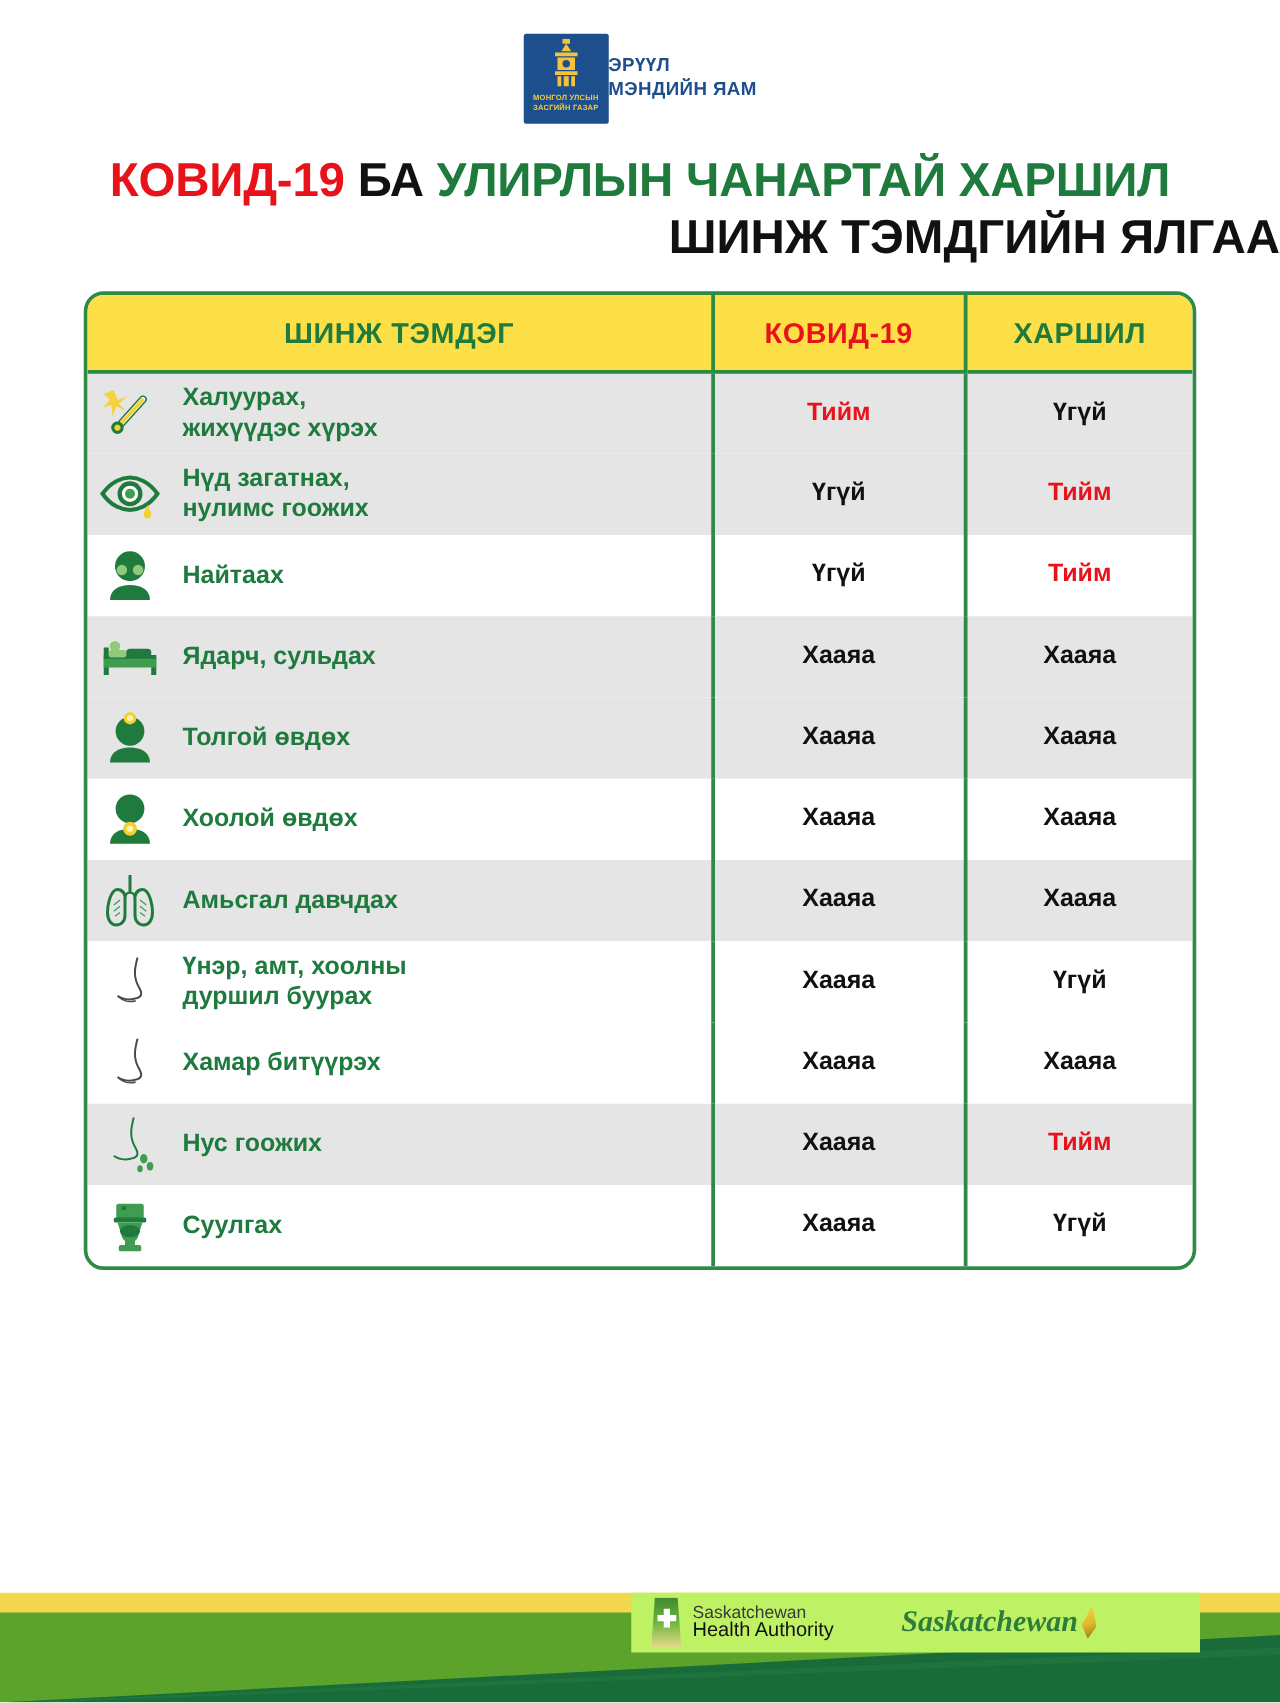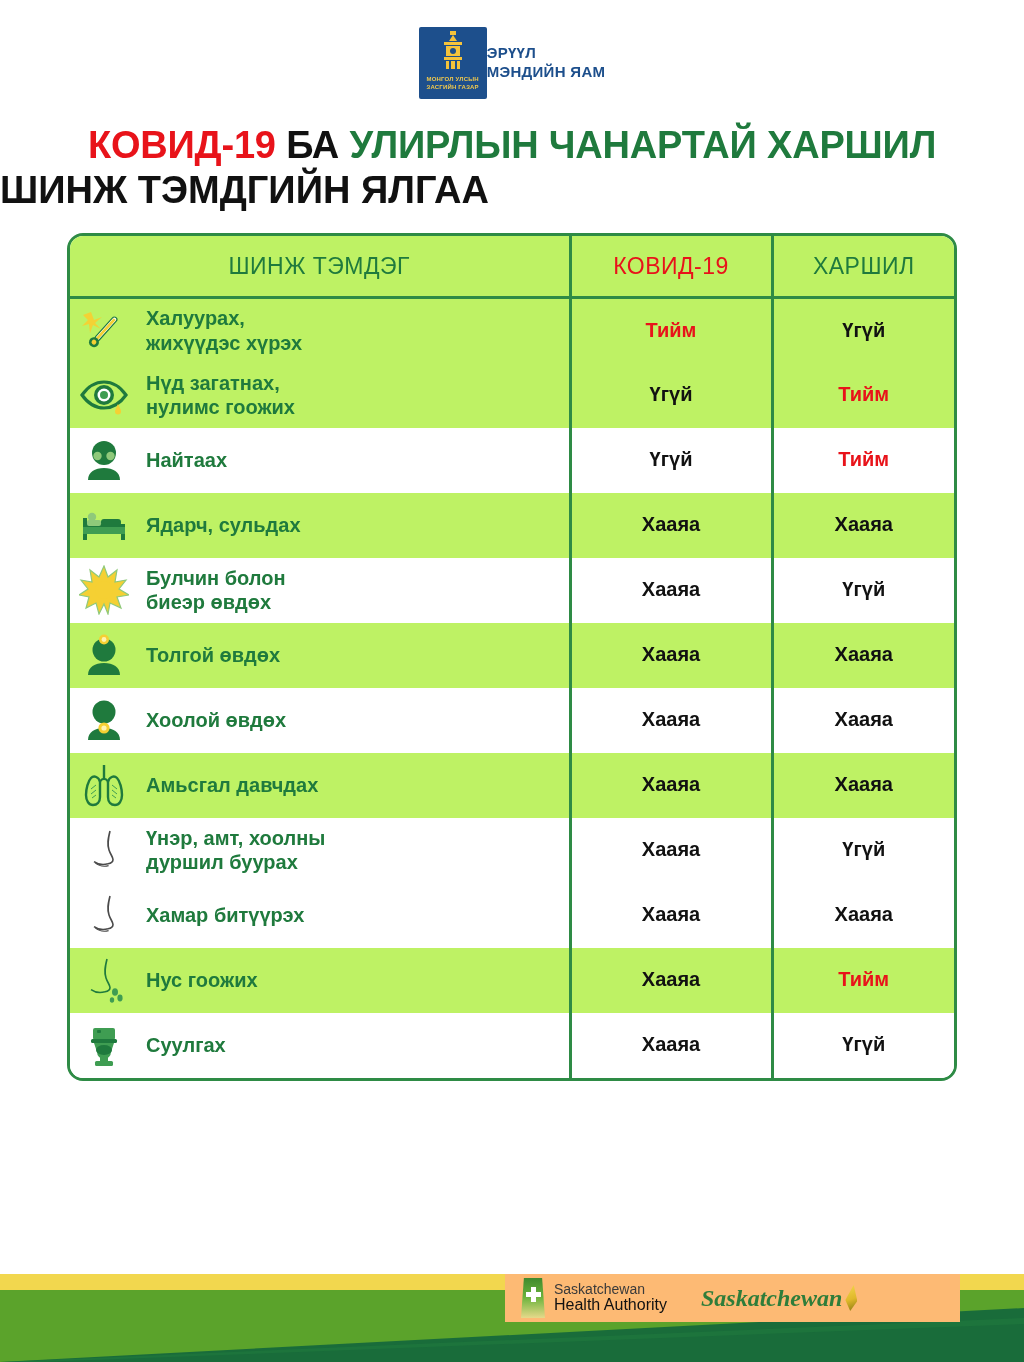--- a/index.html
+++ b/index.html
@@ -49,21 +49,21 @@
     font-weight:bold;
     line-height:1.12;
     letter-spacing:-.2px;
     margin:6px 0 0 0;
     font-family:"Liberation Sans","DejaVu Sans",sans-serif;
   }
   .t-red{color:#e8131a;}
   .t-black{color:#111111;}
   .t-green{color:#1f7a3d;}
   .title-line2{
-    text-align:left;font-size:38px;font-weight:bold;color:#111111;
+    text-align:right;font-size:38px;font-weight:bold;color:#111111;
     line-height:1.12;margin-top:2px;
   }
 
   
   .table-wrap{
     margin:22px auto 0 auto;
     width:884px;
     border:3px solid #2e8b45;
     border-radius:16px;
     overflow:hidden;
@@ -73,33 +73,33 @@
     width:100%;
     border-collapse:collapse;
     table-layout:fixed;
   }
   table.grid col.c-icon{width:62px;}
   table.grid col.c-sym{width:438px;}
   table.grid col.c-cov{width:202px;}
   table.grid col.c-all{width:182px;}
 
   thead th{
-    background:#bef264;
+    background:#fde047;
     padding:17px 4px 16px 4px;
     font-size:23px;
-    font-weight:normal;
+    font-weight:bold;
     text-align:center;
     border-bottom:3px solid #2e8b45;
   }
   th.h-sym{color:#1f7a3d;letter-spacing:.5px;}
   th.h-cov{color:#e8131a;border-left:3px solid #2e8b45;letter-spacing:.5px;}
   th.h-all{color:#1f7a3d;border-left:3px solid #2e8b45;letter-spacing:.5px;}
 
   tbody tr{height:65px;}
-  tbody tr.alt{background:#bef264;}
+  tbody tr.alt{background:#e5e5e5;}
   tbody tr.plain{background:#ffffff;}
 
   td{vertical-align:middle;}
   td.icon-cell{
     padding:2px 0 2px 6px;
     text-align:center;
   }
   td.sym-cell{
     color:#1f7a3d;
     font-size:20px;
@@ -135,25 +135,25 @@
     width:1024px;height:88px;
     overflow:hidden;
   }
   .footer-yellow{position:absolute;left:0;top:0;width:100%;height:18px;background:#f2d74e;}
   .footer-green{position:absolute;left:0;top:16px;width:100%;height:72px;background:#5ba32b;}
   .footer-dark{position:absolute;left:0;bottom:0;width:100%;height:54px;}
   .logo-white-box{
     position:absolute;
     left:505px;top:0px;
     width:455px;height:48px;
-    background:#fdba74;
+    background:#bef264;
     display:flex;align-items:center;
     padding-left:16px;
     box-sizing:border-box;
-    gap:34px;
+    gap:54px;
   }
   .sha-logo{display:flex;align-items:center;gap:9px;}
   .sha-shield{
     width:24px;height:40px;
     background:linear-gradient(#3f8a2e 0%,#6bb33c 48%,#e6d98a 100%);
     clip-path:polygon(12% 0,88% 0,100% 100%,0 100%);
     position:relative;
   }
   .sha-shield .cross-v{position:absolute;left:9.5px;top:9px;width:5px;height:15px;background:#fff;}
   .sha-shield .cross-h{position:absolute;left:4.5px;top:14px;width:15px;height:5px;background:#fff;}
@@ -270,29 +270,20 @@
               <rect x="42" y="26" width="4" height="14" fill="#1f7a3d"></rect>
               <rect x="4" y="26" width="42" height="8" fill="#3f9d52"></rect>
               <rect x="4" y="24" width="42" height="3" fill="#1f7a3d"></rect>
               <rect x="8" y="20" width="14" height="6" rx="2" fill="#8fc97a"></rect>
               <circle cx="13" cy="17" r="4.2" fill="#8fc97a"></circle>
               <rect x="22" y="19" width="20" height="7" rx="3" fill="#1f7a3d"></rect>
             </svg></td>
           <td class="sym-cell"><span>Ядарч, сульдах</span></td>
           <td class="val-cell"><span>Хааяа</span></td>
           <td class="val-cell"><span>Хааяа</span></td>
-        </tr>
-        <tr class="plain">
-          <td class="icon-cell"><svg class="icon-box" viewBox="0 0 50 50">
-              <polygon fill="#f5d033" stroke="#8fc97a" stroke-width="1.2" points="25,1 29,12 38,5 36,17 47,15 40,24 50,30 38,32 42,43 31,38 29,49 25,39 20,49 17,38 7,43 10,32 0,30 9,24 2,15 13,17 11,5 20,12"></polygon>
-              <circle cx="25" cy="25" r="9" fill="#f5d033"></circle>
-            </svg></td>
-          <td class="sym-cell"><span>Булчин болон</span><br><span>биеэр өвдөх</span></td>
-          <td class="val-cell"><span>Хааяа</span></td>
-          <td class="val-cell"><span>Үгүй</span></td>
         </tr>
         <tr class="alt">
           <td class="icon-cell"><svg class="icon-box" viewBox="0 0 50 50">
               <path d="M9 45c0-8 7-12 16-12s16 4 16 12z" fill="#1f7a3d"></path>
               <circle cx="25" cy="20" r="11.5" fill="#1f7a3d"></circle>
               <circle cx="25" cy="9.5" r="5" fill="#f5d033"></circle>
               <circle cx="25" cy="9.5" r="2.4" fill="#fff3b0"></circle>
             </svg></td>
           <td class="sym-cell"><span>Толгой өвдөх</span></td>
           <td class="val-cell"><span>Хааяа</span></td>

